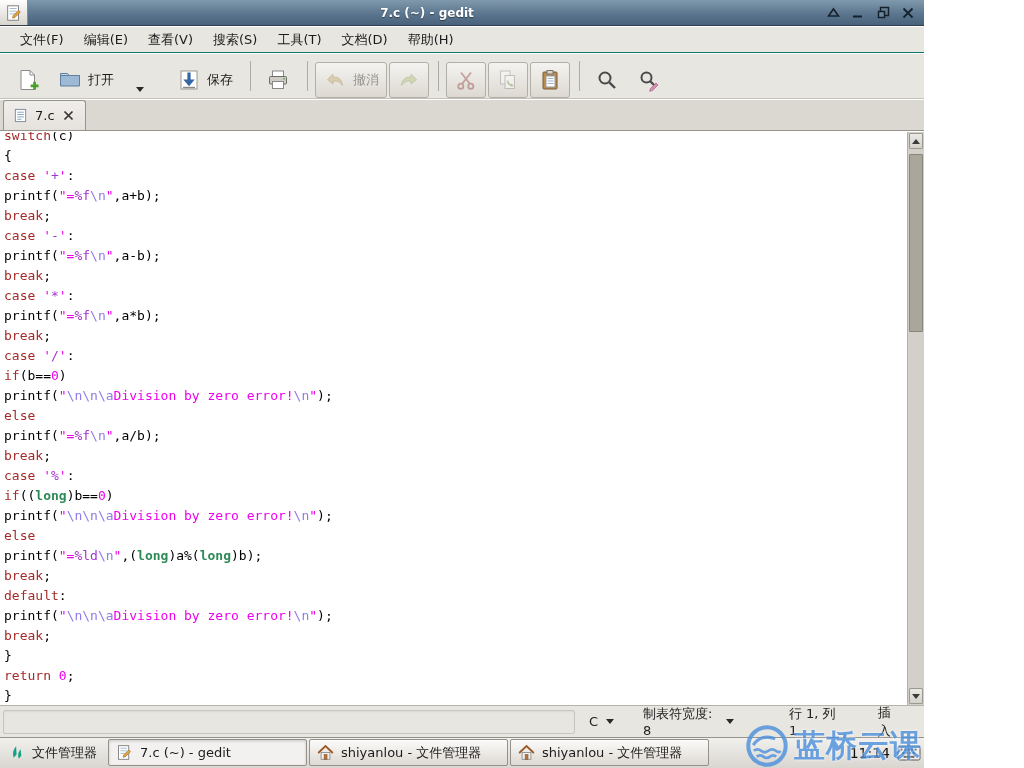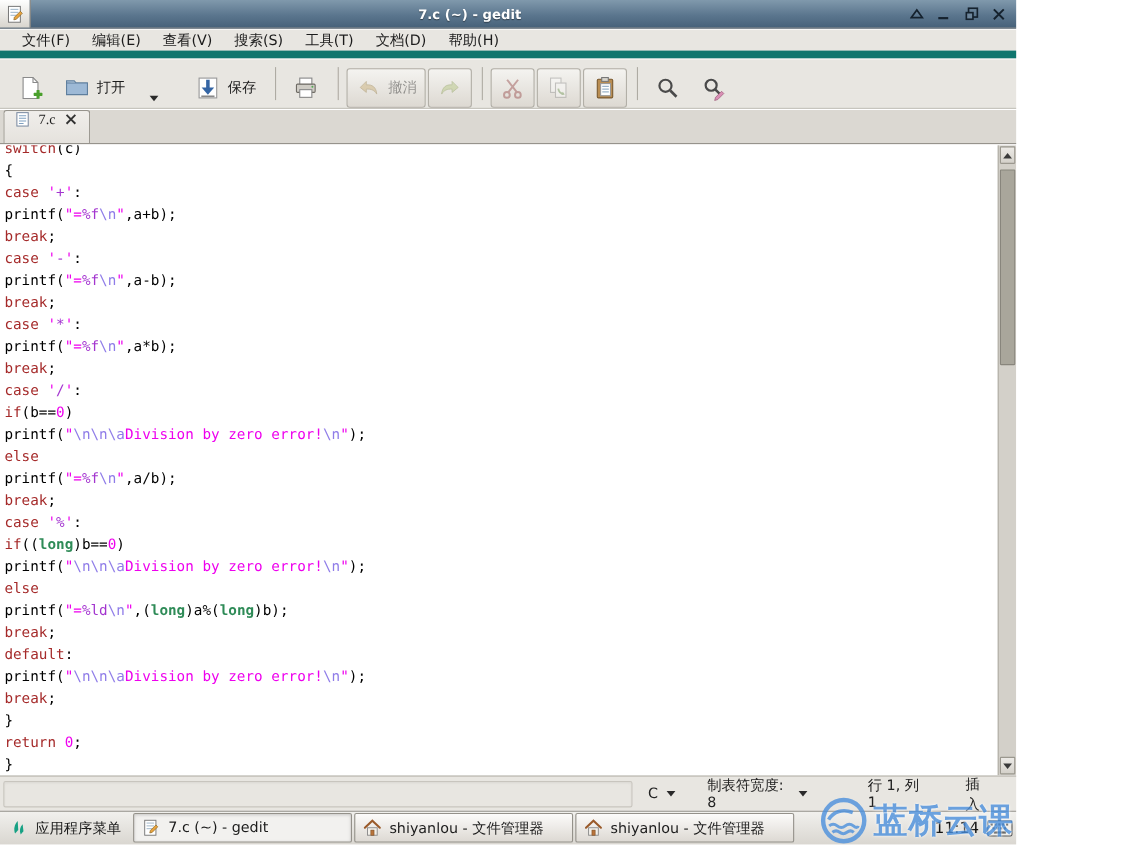--- a/index.html
+++ b/index.html
@@ -13,43 +13,43 @@
     border-bottom:1px solid #2e3e4c; display:flex; align-items:center; }
   .win-icon-btn { width:28px; height:25px; background:linear-gradient(#fefefe,#d8d5ce);
     border-right:1px solid #8f8c85; display:flex; align-items:center; justify-content:center; }
   .win-title { flex:1; text-align:center; color:#fff; font-weight:bold; font-size:12px;
     text-shadow:0 1px 1px rgba(0,0,0,.45); }
   .win-controls { display:flex; align-items:center; gap:11px; padding-right:9px; }
   .wbtn { display:flex; align-items:center; justify-content:center; width:14px; height:14px; }
 
   
   .menubar { position:absolute; top:27px; left:0; right:0; height:26px; background:#e8e6e1;
-    border-bottom:7px solid #0f766e; display:flex; align-items:center; padding-left:10px;
+    border-bottom:1px solid #0f766e; display:flex; align-items:center; padding-left:10px;
     font-size:13px; color:#1c1c1c; }
   .menu-item { padding:4px 10px; }
 
   
   .toolbar { position:absolute; top:54px; left:0; right:0; height:45px; background:#e8e6e1;
     border-bottom:1px solid #c4c1ba; display:flex; align-items:flex-end; padding:0 8px;
     font-size:13px; color:#1c1c1c; }
   .tbtn { display:flex; align-items:center; gap:6px; padding:5px 7px; border:1px solid transparent;
     border-radius:3px; margin-right:2px; }
   .tbtn svg { width:24px; height:24px; display:block; }
   .tbtn.framed { border:1px solid #b2afa7; background:linear-gradient(#f4f3f0,#ddd9d2); }
   .tbtn.disabled svg, .tbtn.disabled .tlabel { opacity:.42; filter:saturate(.6); }
   .tsep { width:1px; align-self:center; height:30px; background:#aeaba3; margin:0 7px; }
   .caret { display:inline-block; width:0; height:0; border-left:4px solid transparent;
     border-right:4px solid transparent; border-top:5px solid #2a2a2a; margin-left:4px; }
 
   
   .tabbar { position:absolute; top:100px; left:0; right:0; height:31px; background:#dbd8d2;
     border-bottom:1px solid #96938c; display:flex; align-items:flex-end; padding-left:3px; }
-  .tab { height:30px; display:flex; align-items:flex-start; gap:7px; padding:0 9px;
+  .tab { height:30px; display:flex; align-items:center; gap:7px; padding:0 9px;
     background:linear-gradient(#f0eeeb,#e5e2dd); border:1px solid #96938c; border-bottom:none;
-    border-radius:3px 3px 0 0; font-size:13px; color:#1c1c1c;font-family:Liberation Serif, serif; }
+    border-radius:3px 3px 0 0; font-size:13px; color:#1c1c1c; }
   .tab-close { display:flex; align-items:center; justify-content:center; width:14px; height:14px; }
 
   
   .editor { position:absolute; top:132px; left:0; right:0; height:573px; background:#fff; overflow:hidden; }
   .code { position:absolute; top:-6px; left:4px; right:20px;
     font-family:"DejaVu Sans Mono", monospace; font-size:13px; line-height:20px; white-space:pre; }
   .code .line { height:20px; }
   .k { color:var(--syn-keyword); font-weight:normal; }
   .t { color:var(--syn-type); font-weight:bold; }
   .s { color:var(--syn-string); }
@@ -300,21 +300,21 @@
     <div class="gap3"></div>
     <div class="status-mode" style="margin-left:auto;">插入</div>
   </div>
 
   <div class="taskbar">
     <div class="appmenu">
       <svg width="17" height="19" viewBox="0 0 20 20">
           <path d="M9.5 1.5C5.8 5.8 5 10.2 6.7 15l3.4-3.8z" fill="#17a184"></path>
           <path d="M14.8 5c-3 3.2-3.6 7-2.1 11.1l3-3.4z" fill="#17a184"></path>
         </svg>
-      <span>应用程序菜单</span>
+      <span>文件管理器</span>
     </div>
     <div class="task active">
       <svg width="17" height="17" viewBox="0 0 20 20">
           <rect x="3" y="2" width="12" height="16" fill="#fff" stroke="#777"></rect>
           <g stroke="#9bb3c8" stroke-width="1">
             <line x1="5" y1="5" x2="13" y2="5"></line>
             <line x1="5" y1="8" x2="13" y2="8"></line>
             <line x1="5" y1="11" x2="13" y2="11"></line>
           </g>
           <path d="M9 13l6-6 2 2-6 6-2.6.6z" fill="#e8a33d" stroke="#8a6522" stroke-width="0.7"></path>

